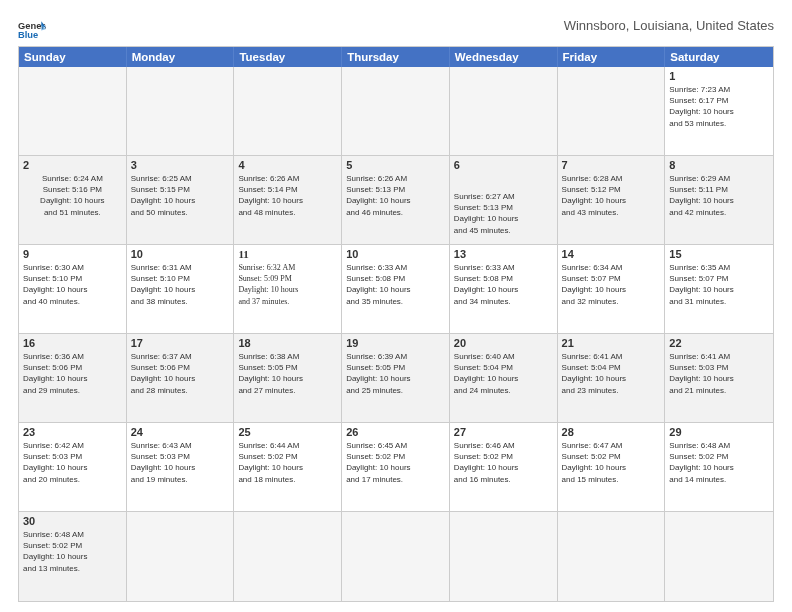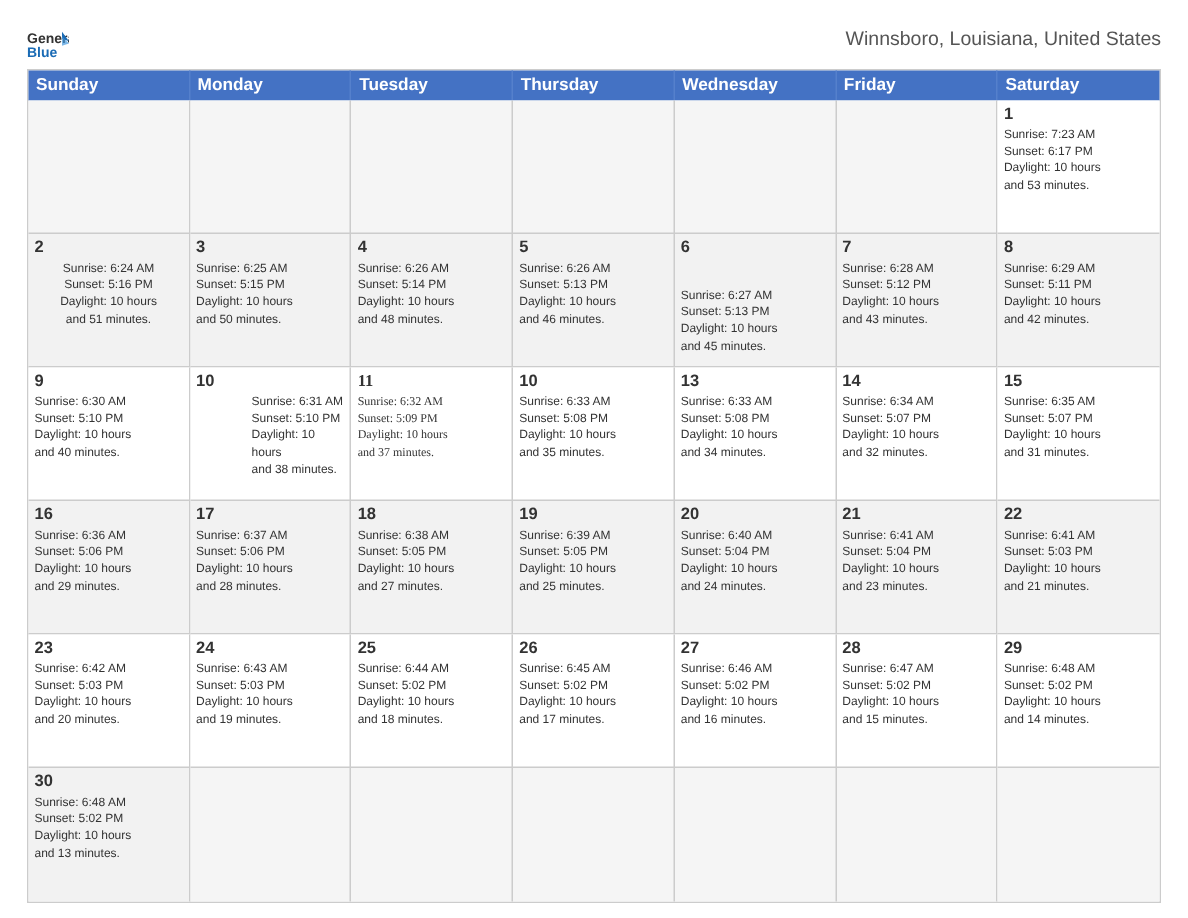--- a/index.html
+++ b/index.html
@@ -190,21 +190,21 @@
         </div>
         <div class="cell" style="background-color: rgb(255, 255, 255);">
           <span class="cell-number">9</span>
           <div class="cell-info" style="white-space: pre-line;">Sunrise: 6:30 AM
 Sunset: 5:10 PM
 Daylight: 10 hours
 and 40 minutes.</div>
         </div>
         <div class="cell" style="background-color: rgb(255, 255, 255);">
           <span class="cell-number">10</span>
-          <div class="cell-info" style="white-space: pre-line; margin-left: 37px;">Sunrise: 6:31 AM
+          <div class="cell-info" style="white-space: pre-line;">Sunrise: 6:31 AM
 Sunset: 5:10 PM
 Daylight: 10 hours
 and 38 minutes.</div>
         </div>
         <div class="cell" style="background-color: rgb(255, 255, 255); font-family: Liberation Serif, serif;">
           <span class="cell-number">11</span>
           <div class="cell-info" style="white-space: pre-line;">Sunrise: 6:32 AM
 Sunset: 5:09 PM
 Daylight: 10 hours
 and 37 minutes.</div>

